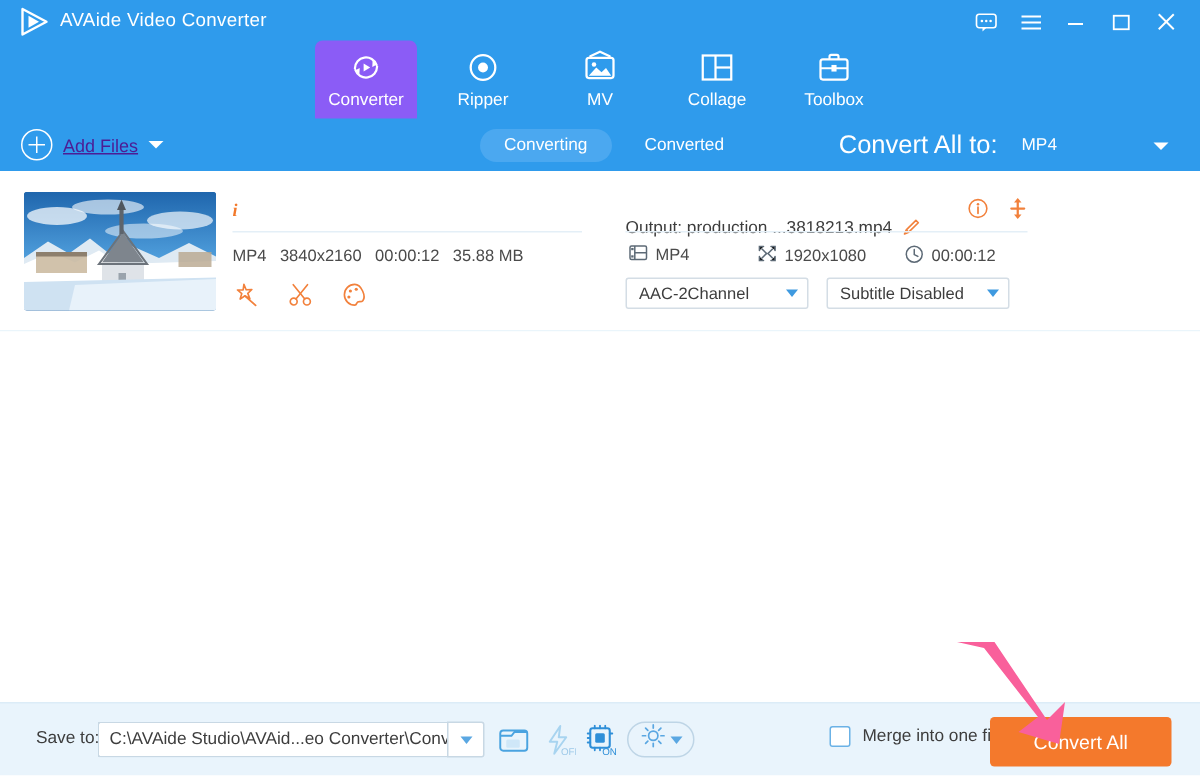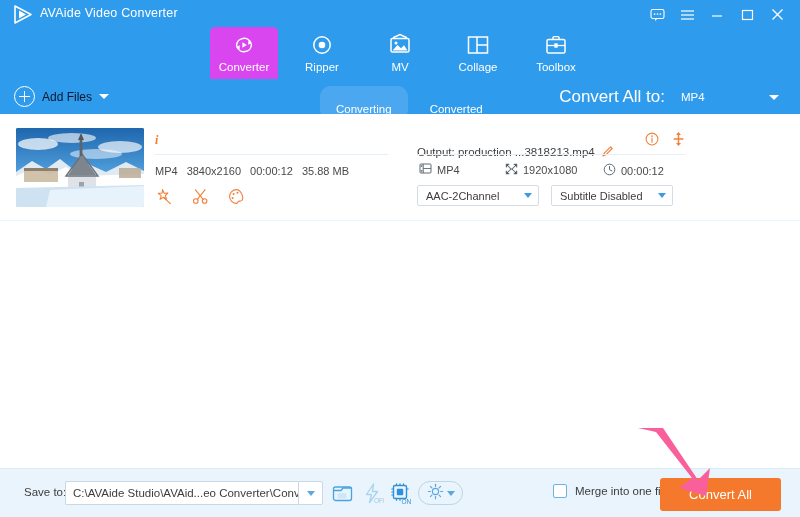--- a/index.html
+++ b/index.html
@@ -53,33 +53,33 @@
   }
   .tab {
     width: 68px; height: 52px;
     display: flex; flex-direction: column;
     align-items: center; justify-content: flex-start;
     padding-top: 5px;
     color: #ffffff; cursor: pointer;
     border-radius: 5px 5px 0 0;
     margin: 0 5px;
   }
-  .tab.active { background: #d946ef; }
+  .tab.active { background: #8b5cf6; }
   .tab-ico { height: 26px; display: flex; align-items: center; justify-content: center; }
   .tab-lbl { font-size: 11.5px; margin-top: 3px; white-space: nowrap; }
 
   
   .toolbar {
     position: absolute; left: 0; top: 81px;
     width: 800px; height: 33px;
   }
   .addfiles {
     position: absolute; left: 14px; top: 5px;
     display: flex; align-items: center; gap: 7px;
-    color: #0f172a; cursor: pointer;
+    color: #4c1d95; cursor: pointer; text-decoration: underline;
   }
   .plus-circle {
     width: 21px; height: 21px; border-radius: 50%;
     border: 1.4px solid #ffffff;
     position: relative;
   }
   .plus-circle::before, .plus-circle::after {
     content: ""; position: absolute; background: #ffffff;
   }
   .plus-circle::before { left: 4px; top: 9px; width: 11px; height: 1.4px; }
@@ -90,23 +90,23 @@
     border-left: 5px solid transparent;
     border-right: 5px solid transparent;
     border-top: 5px solid #ffffff;
   }
 
   .seg-wrap {
     position: absolute; left: 320px; top: 5px;
     display: flex; align-items: center; gap: 6px;
   }
   .seg {
-    height: 22px; padding: 17px 16px;
+    height: 22px; padding: 0 16px;
     border-radius: 11px;
-    display: flex; 
+    display: flex; align-items: center;
     font-size: 11.5px; color: #ffffff;
     cursor: pointer; white-space: nowrap;
   }
   .seg.active { background: #4ba8f0; }
 
   .convert-all-to {
     position: absolute; right: 13px; top: 5px;
     display: flex; align-items: center; gap: 8px;
   }
   .cat-lbl { font-size: 17px; color: #ffffff; white-space: nowrap; }

